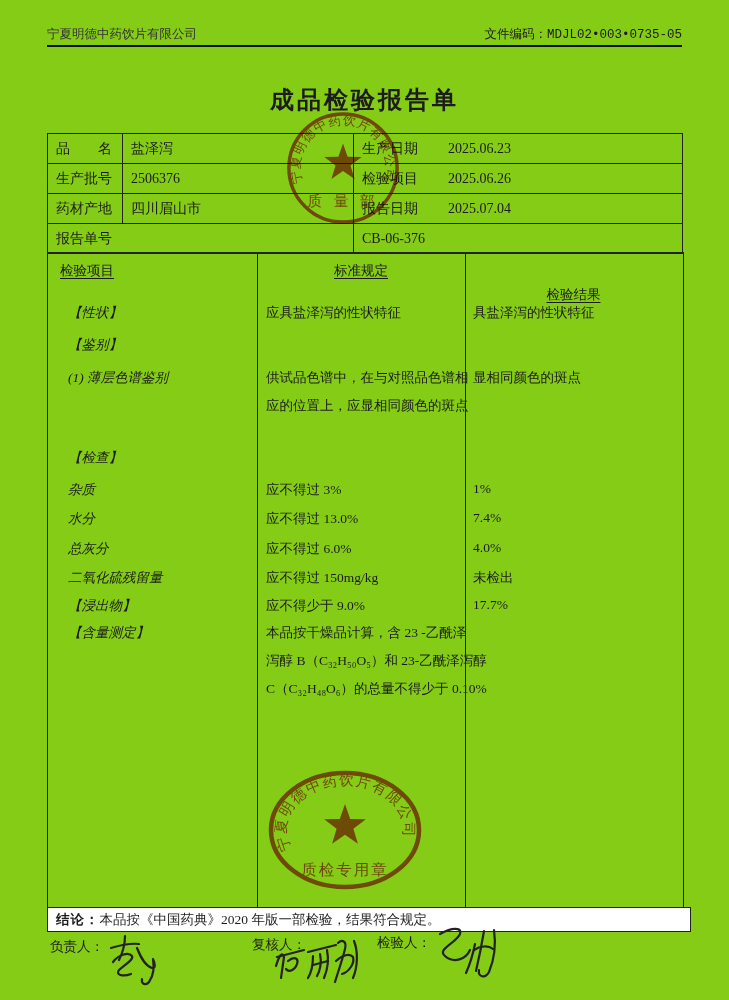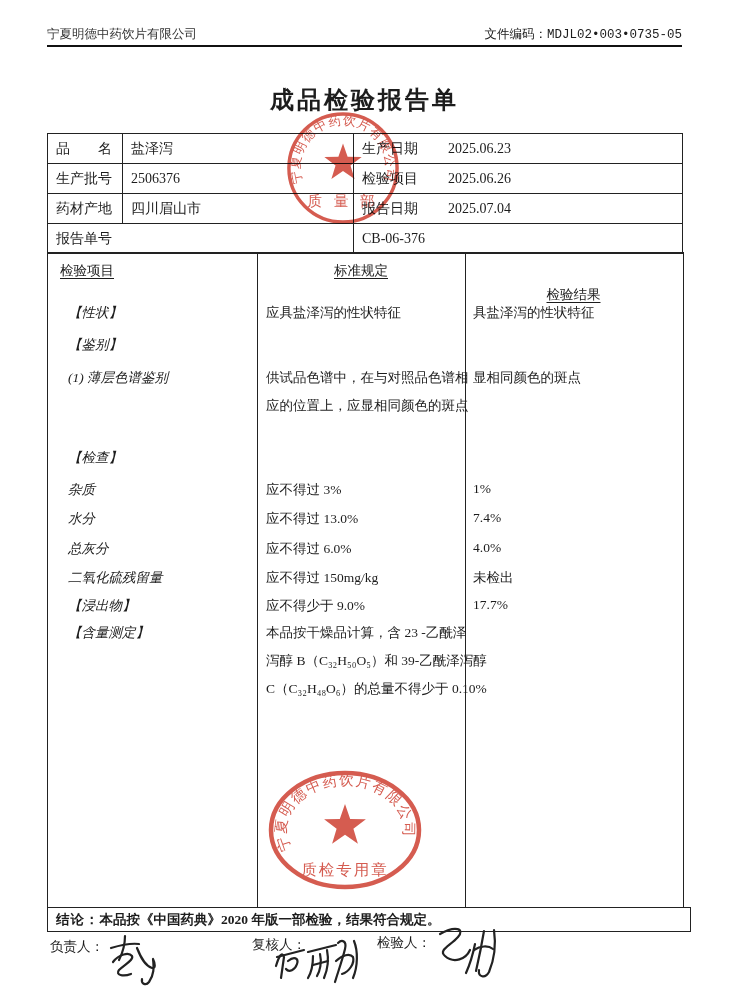--- a/index.html
+++ b/index.html
@@ -1,17 +1,17 @@
 <!DOCTYPE html>
 <html><head>
 <meta charset="utf-8">
 <style>
   html,body{margin:0;padding:0;background:#e8e8e8;}
   .page{
-    position:relative;width:729px;height:1000px;background:#ffffff;
+    position:relative;width:729px;height:1000px;background:#84cc16;
     font-family:"Liberation Serif","DejaVu Serif",serif;color:#1c1c1c;
     overflow:hidden;margin:0 auto;
   }
   .abs{position:absolute;}
   
   .hdr-company{left:47px;top:26px;font-size:12.5px;color:#333;}
   .hdr-code{right:47px;top:26px;font-size:12.5px;text-align:right;font-family:"Liberation Mono","DejaVu Sans Mono",monospace;}
   .hdr-code .lbl{font-family:"Liberation Serif","DejaVu Serif",serif;}
   .hdr-rule{left:47px;top:45px;width:635px;height:2px;background:#111;}
   
@@ -28,21 +28,21 @@
   .th-item{left:12px;}
   .th-standard{left:209px;width:208px;text-align:center;}
   .th-result{left:417px;width:217px;text-align:center;margin-top:24px;}
   .trow{position:absolute;left:0;width:100%;height:22px;font-size:13.5px;}
   .trow span{position:absolute;display:block;white-space:pre;}
   .c1{left:20px;width:192px;font-style:italic;}
   .c2{left:218px;width:198px;}
   .c3{left:425px;width:205px;}
   
   .conclusion{left:47px;top:907px;width:634px;height:23px;border:1px solid #222;
-    font-size:13.5px;line-height:23px;padding-left:8px;background:#fff;font-weight:bold;}
+    font-size:13.5px;line-height:23px;padding-left:8px;background:#fff;}
   .conclusion b{letter-spacing:1px;}
   
   .sig-label{font-size:13.5px;}
   .sig-resp{left:50px;top:938px;}
   .sig-rev{left:225px;top:936px;margin-left:27px;}
   .sig-insp{left:377px;top:934px;}
   .sig-svg path{fill:none;stroke:#222;stroke-width:2.2;stroke-linecap:round;stroke-linejoin:round;}
   
   .stamp{mix-blend-mode:multiply;opacity:0.88;}
 </style>
@@ -135,21 +135,21 @@
     <div class="trow" style="top:344px">
         <span class="c1">【浸出物】</span>
         <span class="c2">应不得少于 9.0%</span>
         <span class="c3">17.7%</span>
       </div>
     <div class="trow" style="top:371px">
         <span class="c1">【含量测定】</span>
         <span class="c2">本品按干燥品计算，含 23 -乙酰泽</span>
       </div>
     <div class="trow" style="top:399px">
-        <span class="c2">泻醇 B（C₃₂H₅₀O₅）和 39-乙酰泽泻醇</span>
+        <span class="c2">泻醇 B（C₃₂H₅₀O₅）和 23-乙酰泽泻醇</span>
       </div>
     <div class="trow" style="top:427px">
         <span class="c2">C（C₃₂H₄₈O₆）的总量不得少于 0.10%</span>
       </div>
   </div>
 
   <div class="abs conclusion">
     <b>结论：</b><span>本品按《中国药典》2020 年版一部检验，结果符合规定。</span>
   </div>
 

